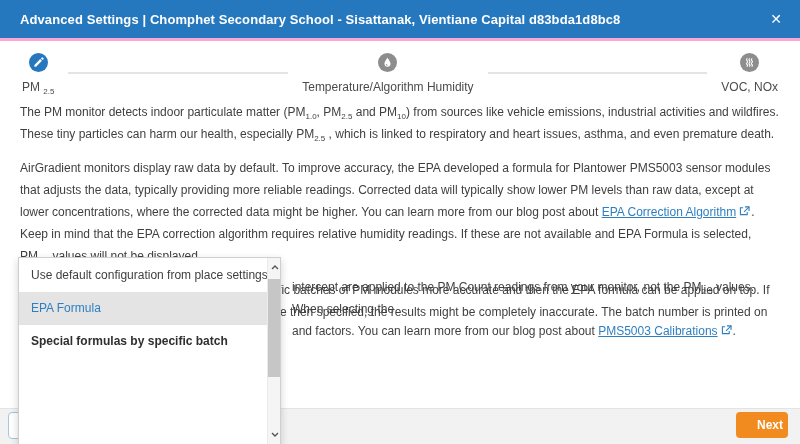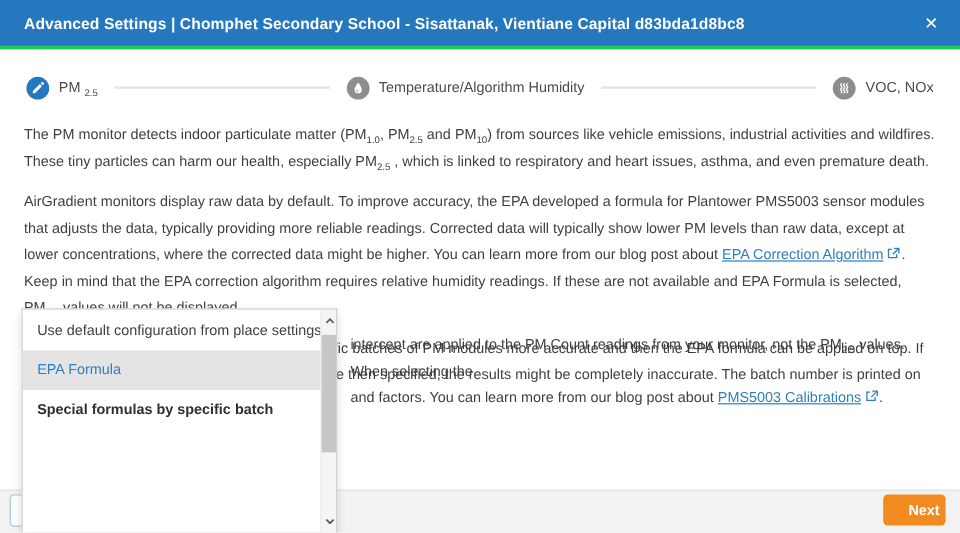--- a/index.html
+++ b/index.html
@@ -7,39 +7,39 @@
   body { font-family:"Liberation Sans", sans-serif; }
 
   .modal {
     position:relative; width:800px; height:444px;
     background:#ffffff; overflow:hidden;
   }
 
   
   .hdr {
     position:absolute; top:0; left:0; right:0; height:41px;
-    background:#2577be; border-bottom:3px solid #22c55e;
+    background:#2577be; border-bottom:3px solid #f9a8d4;
     display:flex; align-items:center;
   }
   .hdr-title {
     color:#ffffff; font-size:13px; font-weight:bold;
     padding-left:20px; letter-spacing:.1px;
   }
   .hdr-close {
     position:absolute; right:18px; top:0; height:38px;
     display:flex; align-items:center;
     color:#ffffff; font-size:14px; cursor:pointer;
   }
 
   
   .stepper {
     position:absolute; top:60px; left:22px; right:22px; height:26px;
     display:flex; align-items:center;
   }
-  .step { display:flex; align-items:center; gap:8px; }
+  .step { display:flex; align-items:center; gap:8px;flex-direction:column; }
   .circ {
     width:19px; height:19px; border-radius:50%;
     display:flex; align-items:center; justify-content:center; flex:none;
   }
   .circ.active   { background:#2577be; }
   .circ.inactive { background:#8d8d8d; }
   .step-label { font-size:12px; color:#4b4b4b; white-space:nowrap; }
   .conn { flex:1; height:2px; background:#e4e4e4; margin:0 14px; }
 
   

